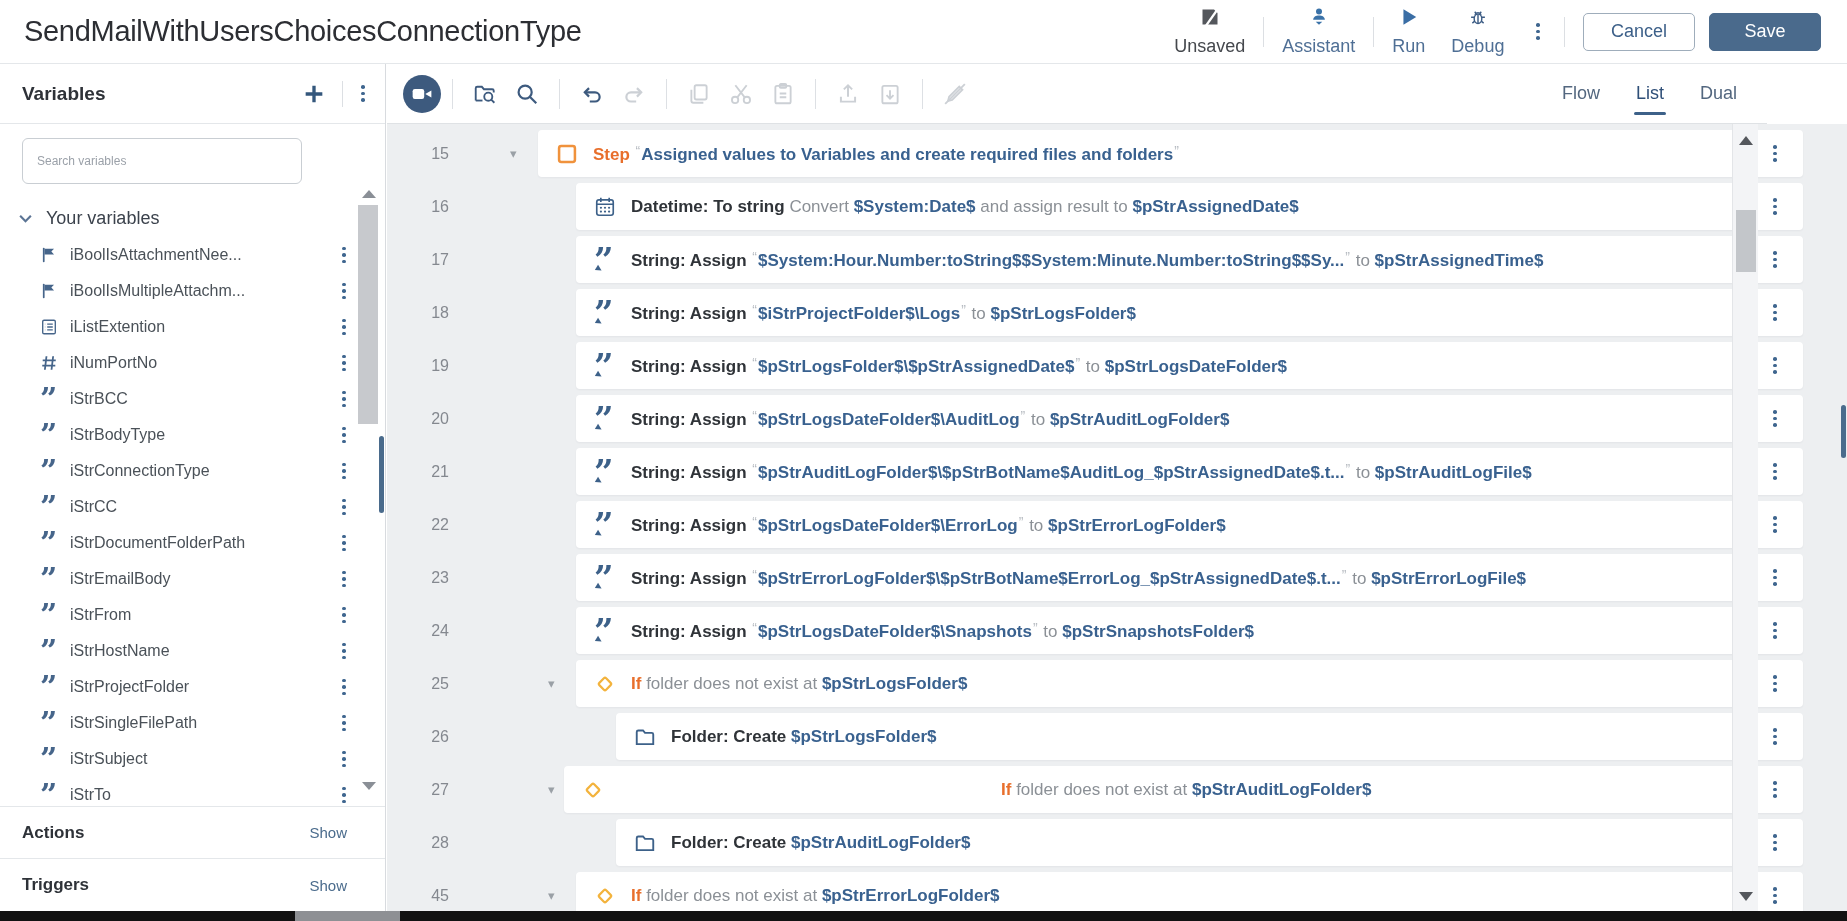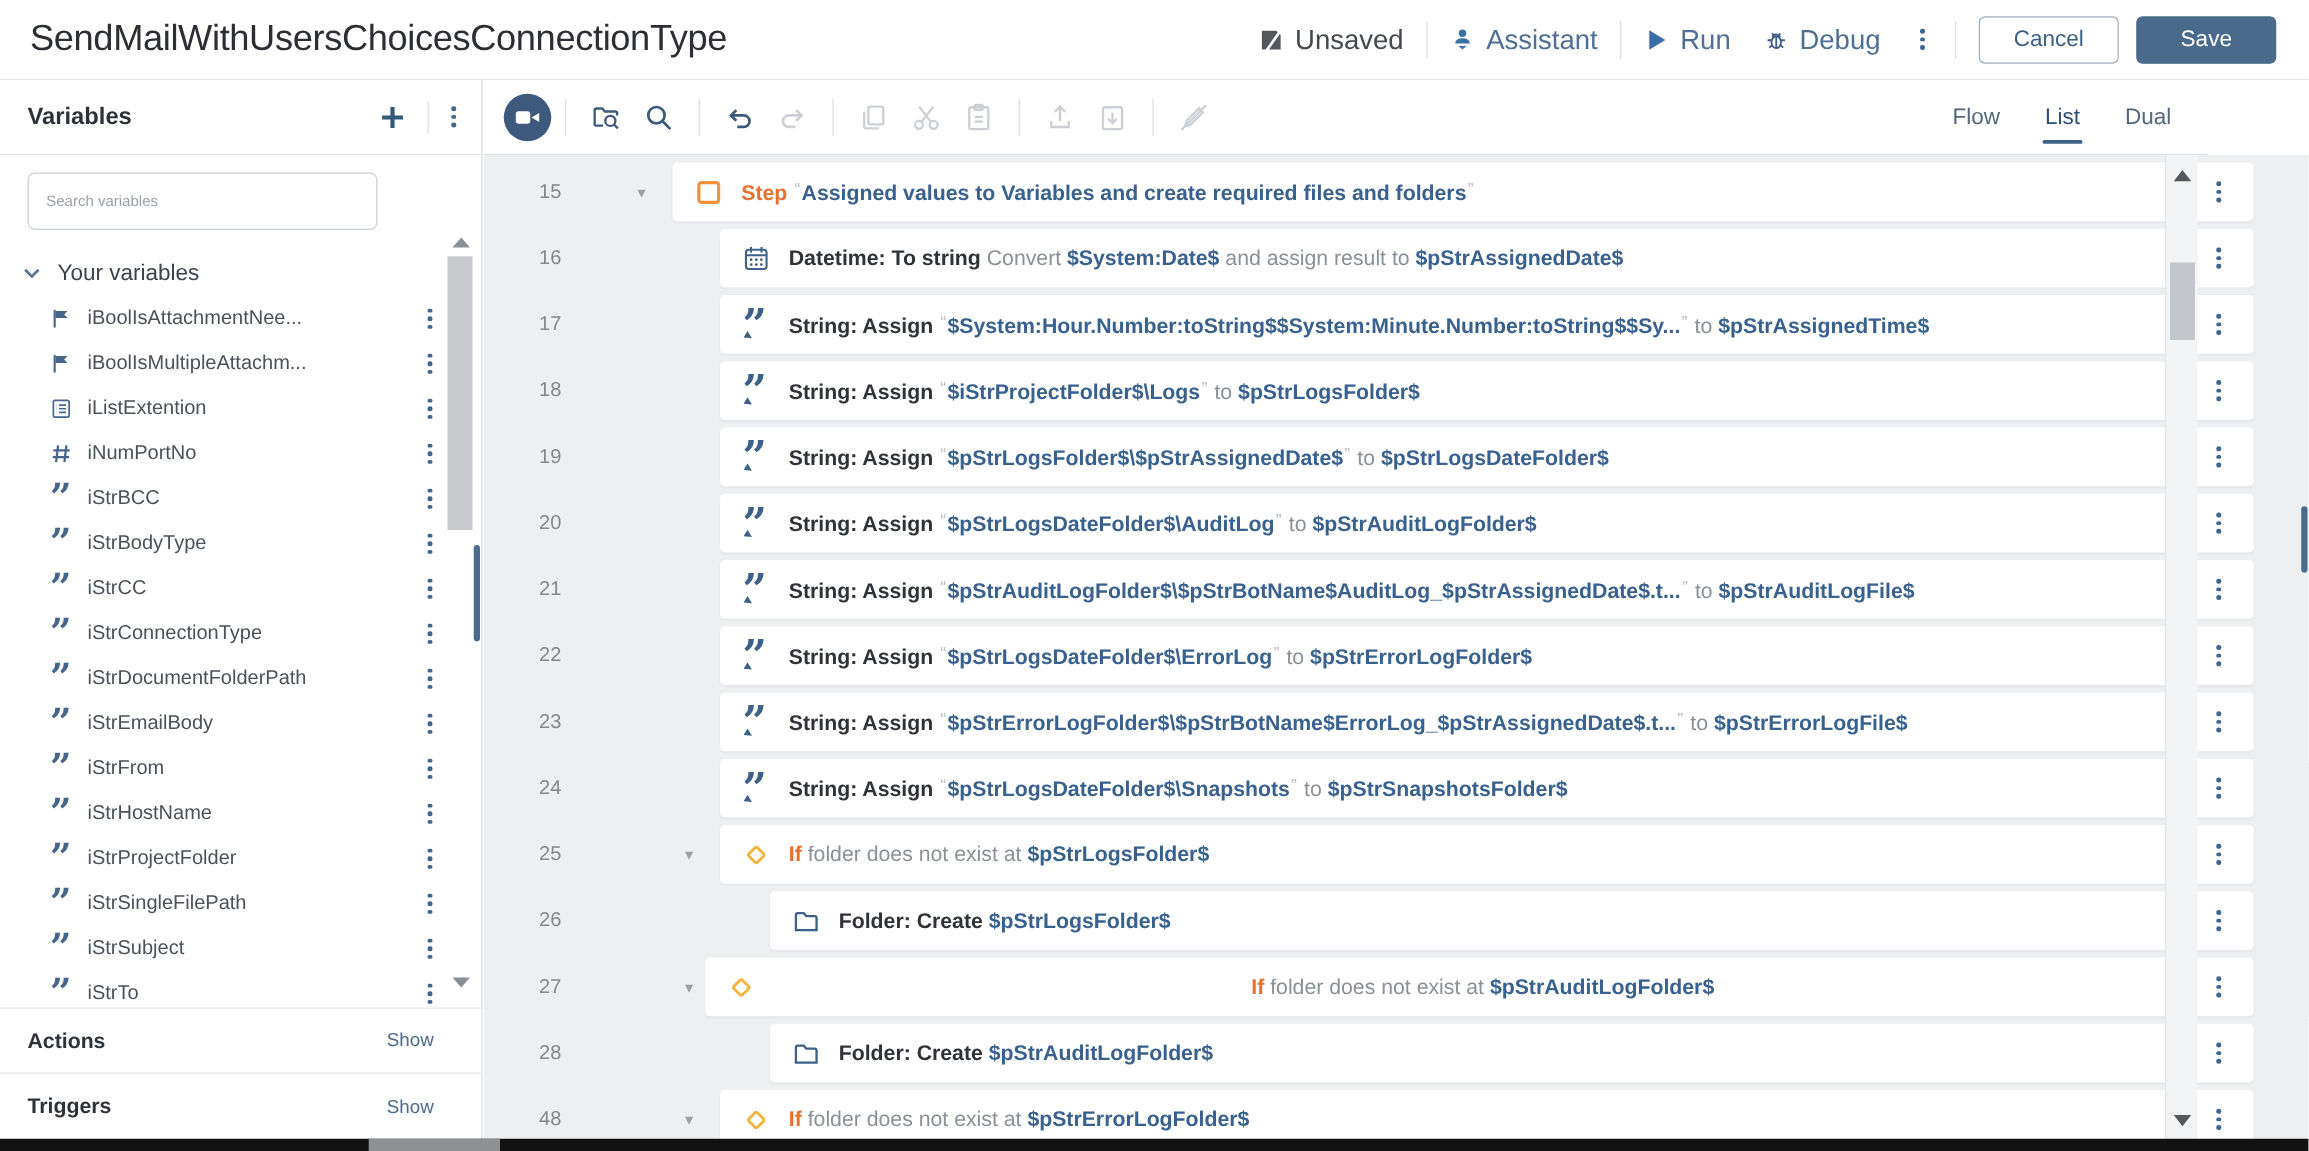--- a/index.html
+++ b/index.html
@@ -1,21 +1,21 @@
 <!DOCTYPE html>
 <html><head>
 <meta charset="utf-8">
 <style>
   html,body{margin:0;padding:0;background:#fff;font-family:"Liberation Sans",sans-serif;}
   .app{position:relative;width:1847px;height:921px;overflow:hidden;background:#fff;}
 
   
   .top{position:absolute;left:0;top:0;width:100%;height:64px;background:#fff;border-bottom:1px solid #e4e7ea;display:flex;align-items:center;padding:0 26px 0 24px;box-sizing:border-box;}
   .bot-title{flex:1;font-size:29px;font-weight:400;color:#2c2e33;letter-spacing:-.3px;white-space:nowrap;overflow:hidden;}
-  .h-item{display:flex;align-items:center;gap:9px;font-size:22px;color:#4f6f95;white-space:nowrap;cursor:default;}
+  .h-item{display:flex;align-items:center;gap:9px;font-size:18px;color:#4f6f95;white-space:nowrap;cursor:default;flex-direction:column;}
   .h-item.unsaved{color:#45484d;}
   .h-sep{width:1px;height:30px;background:#dcdfe3;margin:0 18px;}
   .h-gap{width:26px;}
   .hicon{display:inline-flex;width:20px;height:20px;}
   .hicon svg{width:100%;height:100%;}
   .kdots{display:inline-flex;flex-direction:column;gap:3px;align-items:center;justify-content:center;padding:2px 6px;cursor:pointer;}
   .kdots i{width:3.6px;height:3.6px;border-radius:50%;background:#3f668f;display:block;}
   .btn{height:38px;min-width:112px;border-radius:5px;font-size:18px;display:flex;align-items:center;justify-content:center;padding:0 22px;box-sizing:border-box;cursor:pointer;}
   .btn-cancel{background:#fff;border:1.5px solid #9fadbb;color:#3d6089;margin-right:14px;}
   .btn-save{background:#4a6a8c;border:1.5px solid #4a6a8c;color:#fff;}
@@ -261,32 +261,32 @@
           <span class="kdots">
             <i></i>
             <i></i>
             <i></i>
           </span>
         </div>
         <div class="var-item">
           <span class="vicon">
             <span class="qico side"></span>
           </span>
+          <span class="vname">iStrConnectionType</span>
+          <span class="kdots">
+            <i></i>
+            <i></i>
+            <i></i>
+          </span>
+        </div>
+        <div class="var-item">
+          <span class="vicon">
+            <span class="qico side"></span>
+          </span>
           <span class="vname">iStrCC</span>
-          <span class="kdots">
-            <i></i>
-            <i></i>
-            <i></i>
-          </span>
-        </div>
-        <div class="var-item">
-          <span class="vicon">
-            <span class="qico side"></span>
-          </span>
-          <span class="vname">iStrConnectionType</span>
           <span class="kdots">
             <i></i>
             <i></i>
             <i></i>
           </span>
         </div>
         <div class="var-item">
           <span class="vicon">
             <span class="qico side"></span>
           </span>
@@ -693,21 +693,21 @@
               </span>
               <span class="card-text"><span class="seg-label">Folder: Create</span> <span class="seg-var">$pStrAuditLogFolder$</span></span>
               <span class="kdots card-kebab">
                 <i></i>
                 <i></i>
                 <i></i>
               </span>
             </div>
           </div>
           <div class="row">
-            <span class="row-num">48</span>
+            <span class="row-num">45</span>
             <span class="row-chevron" style="left: 161px;">▾</span>
             <div class="card" style="left: 189px;">
               <span class="aicon">
                 <svg viewBox="0 0 22 22" fill="none" stroke="#f3b33d" stroke-width="2.2">
                   <rect x="6.2" y="6.2" width="9.6" height="9.6" rx="1.6" transform="rotate(45 11 11)"></rect>
                 </svg>
               </span>
               <span class="card-text"><span class="seg-orange">If</span> <span class="seg-muted">folder does not exist at</span> <span class="seg-var">$pStrErrorLogFolder$</span></span>
               <span class="kdots card-kebab">
                 <i></i>

